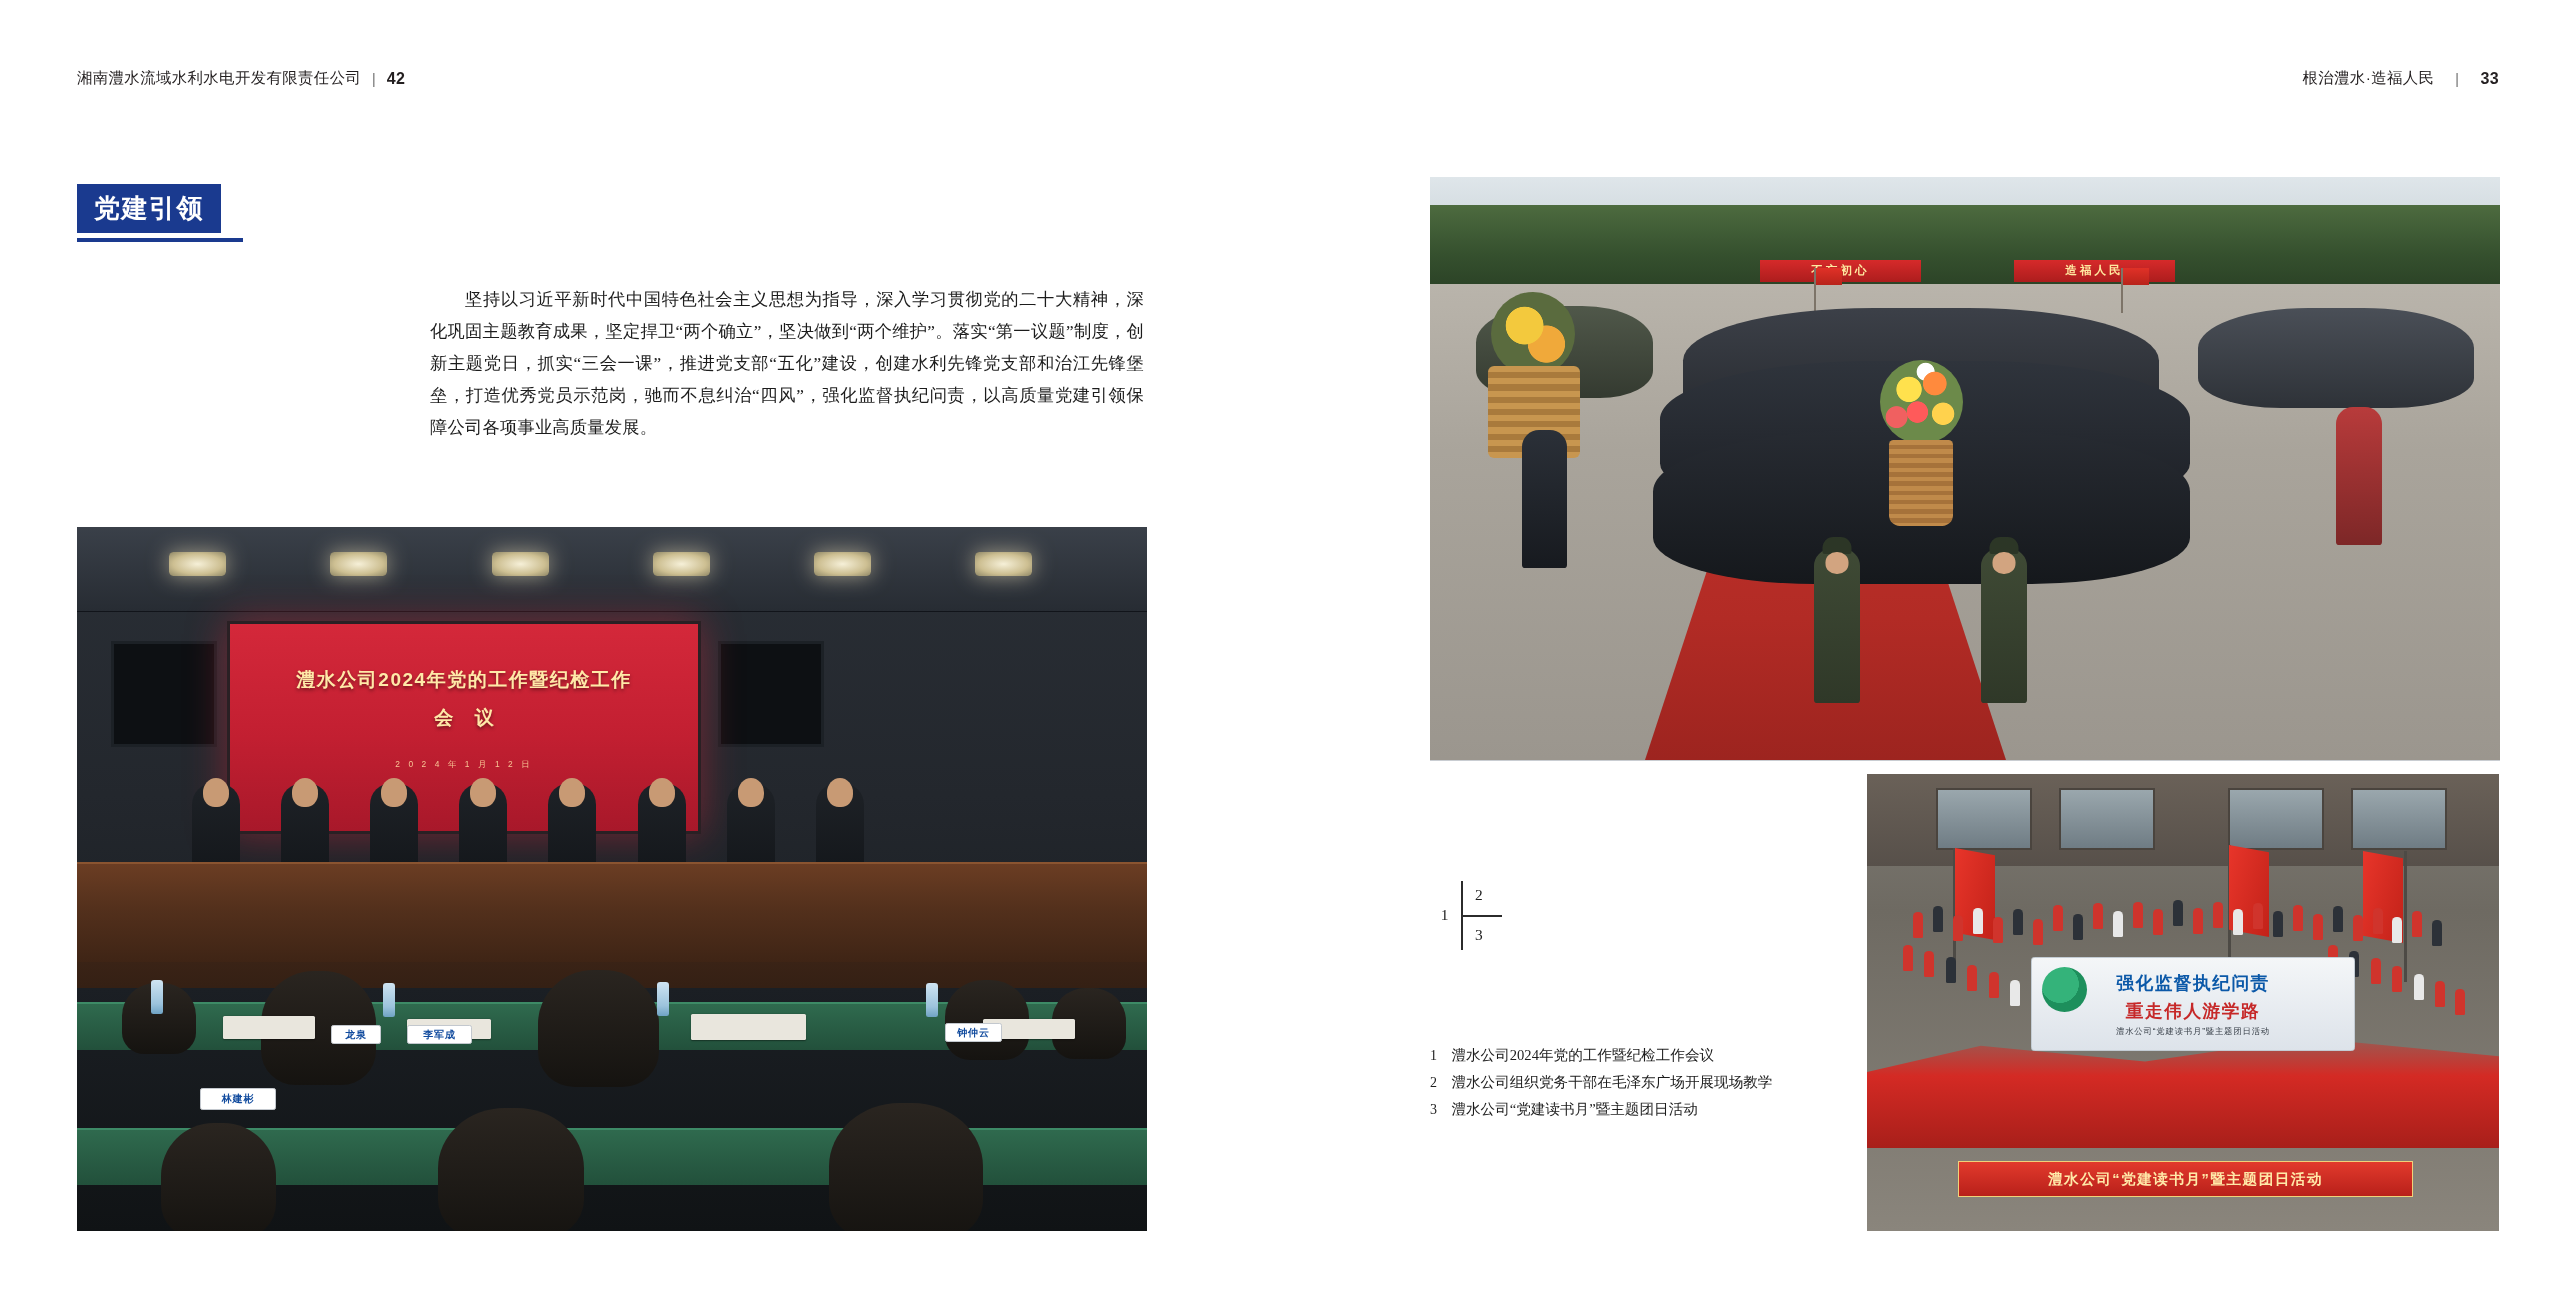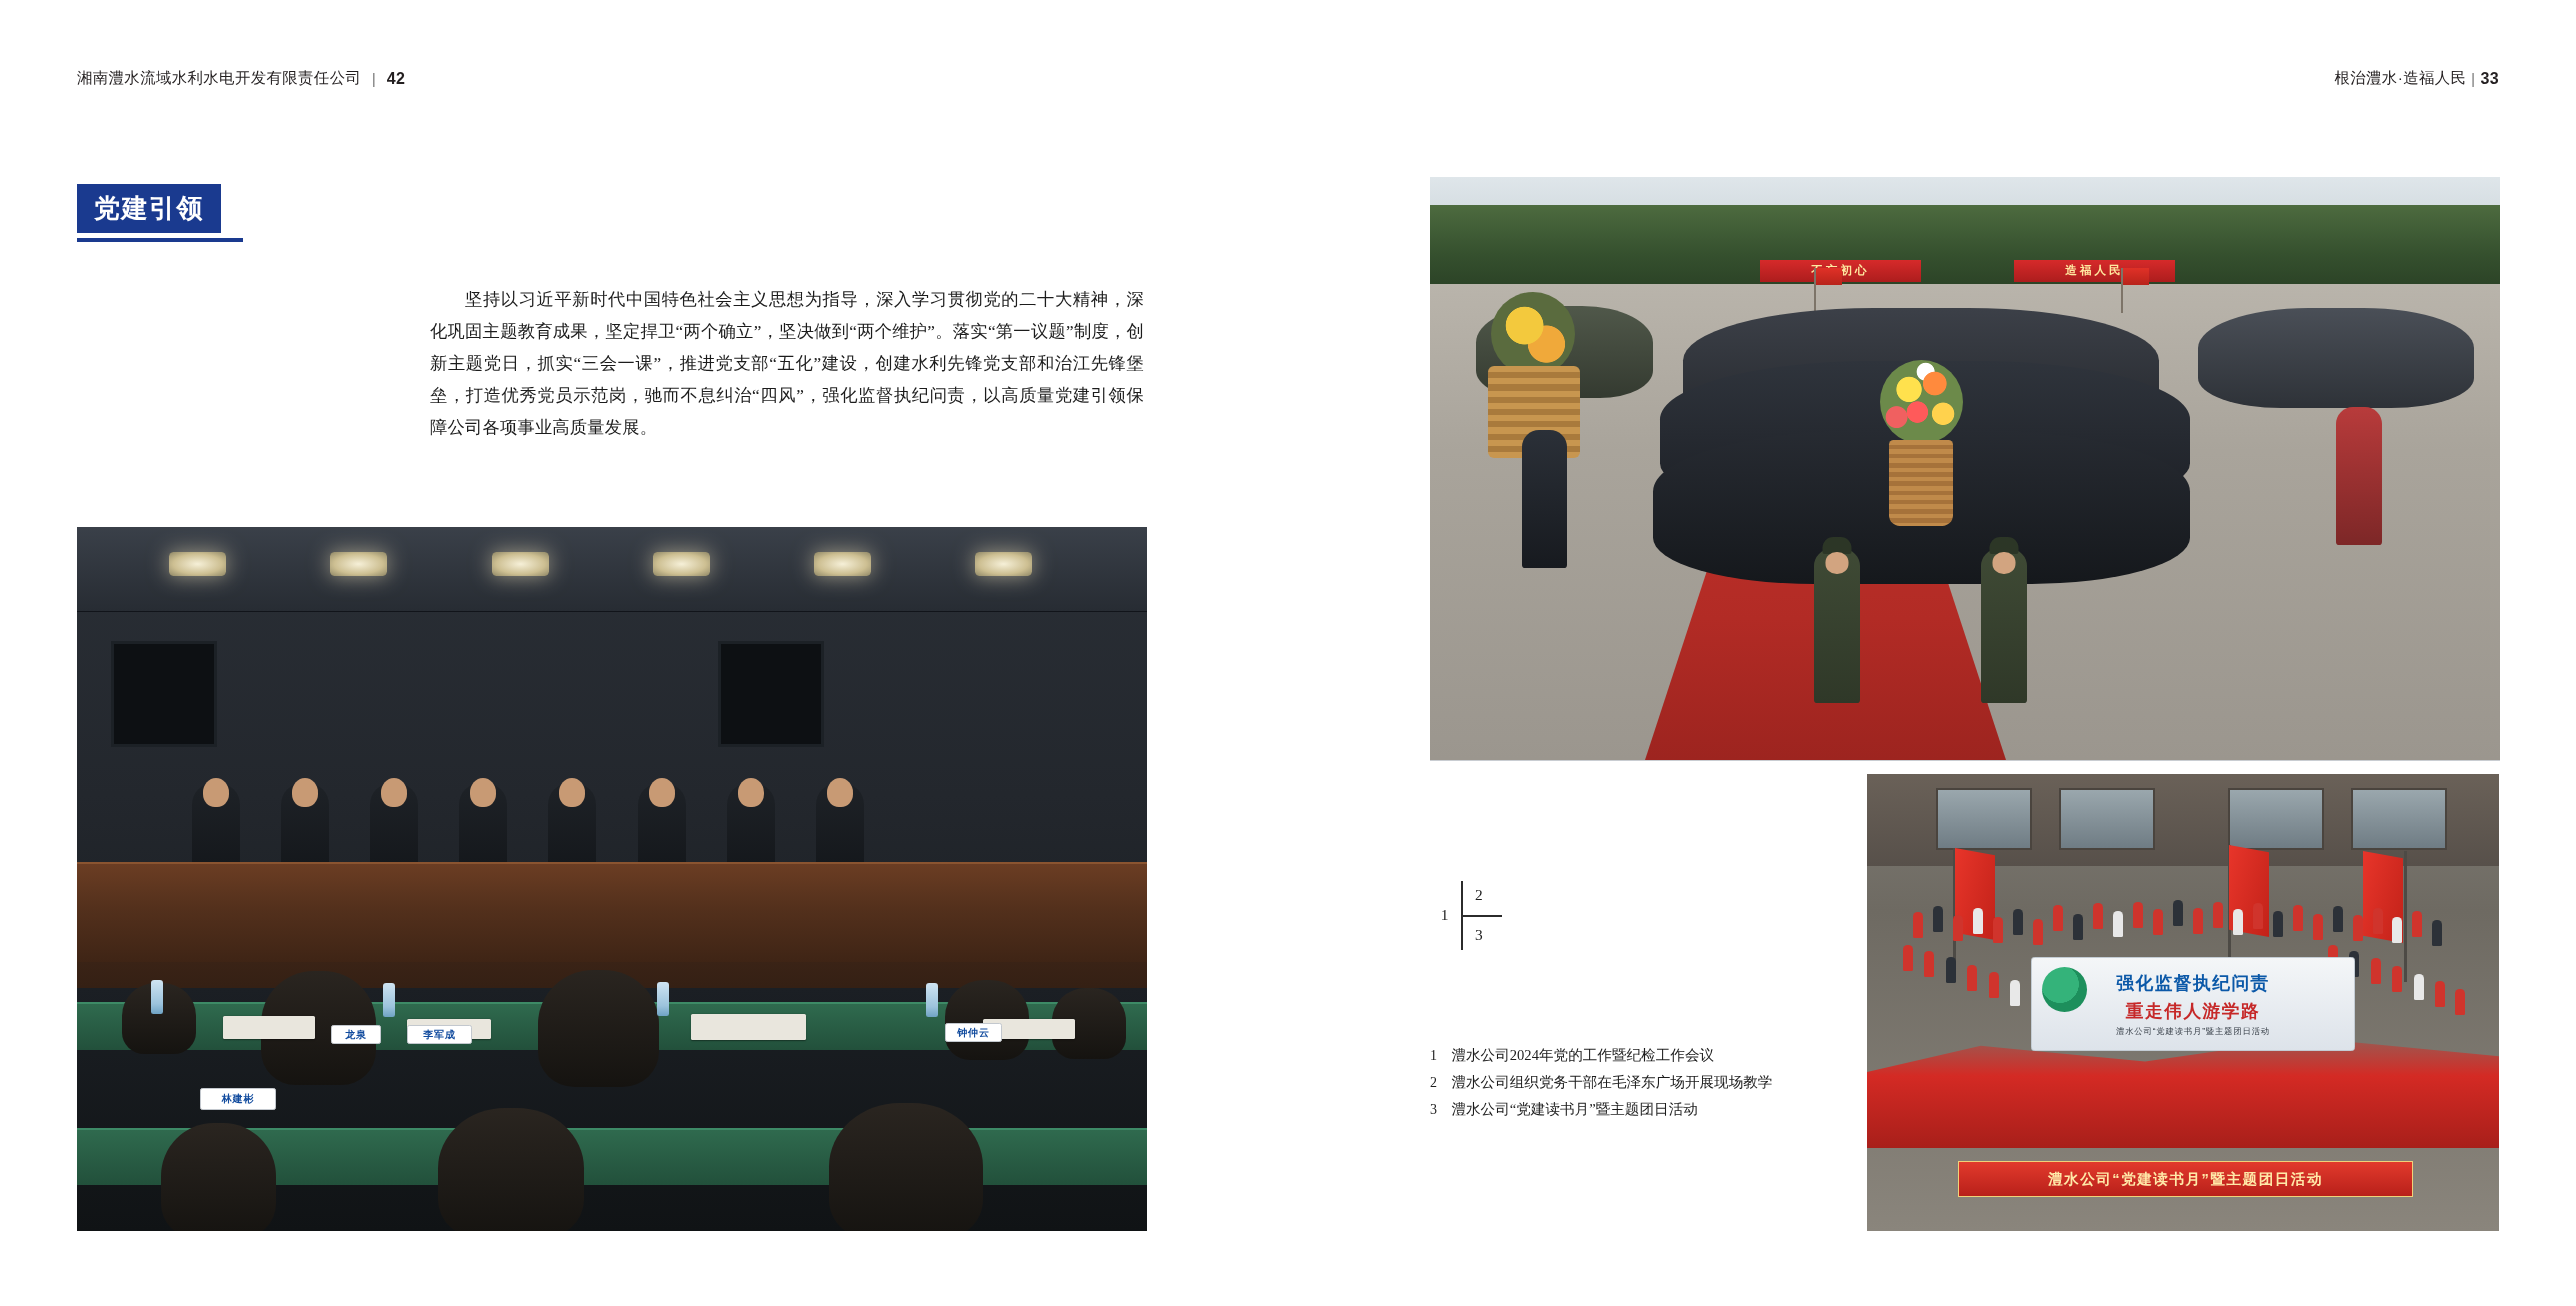--- a/index.html
+++ b/index.html
@@ -28,21 +28,21 @@
     letter-spacing: 0.4px;
     color: #231f20;
     white-space: nowrap;
   }
   .header-right {
     position: absolute;
     right: 77px;
     top: 68px;
     display: flex;
     align-items: center;
-    gap: 5px;
+    gap: 21px;
     font-size: 15.4px;
     letter-spacing: 0.4px;
     color: #231f20;
     white-space: nowrap;
   }
   .head-sep {
     color: #6d6d6d;
     font-size: 14px;
   }
   .head-page {
@@ -417,20 +417,25 @@
     <div class="ceiling-light" style="left:253px;"></div>
     <div class="ceiling-light" style="left:415px;"></div>
     <div class="ceiling-light" style="left:576px;"></div>
     <div class="ceiling-light" style="left:737px;"></div>
     <div class="ceiling-light" style="left:898px;"></div>
   </div>
 
   <div class="tv-panel tv-left"></div>
   <div class="tv-panel tv-right"></div>
 
+  <div class="screen">
+    <div class="screen-title">澧水公司2024年党的工作暨纪检工作</div>
+    <div class="screen-sub">会议</div>
+    <div class="screen-date">2 0 2 4 年 1 月 1 2 日</div>
+  </div>
 
   <div class="person-row-back">
     <div class="pback" style="left:115px;">
         <div class="head"></div>
       </div>
     <div class="pback" style="left:204px;">
         <div class="head"></div>
       </div>
     <div class="pback" style="left:293px;">
         <div class="head"></div>

